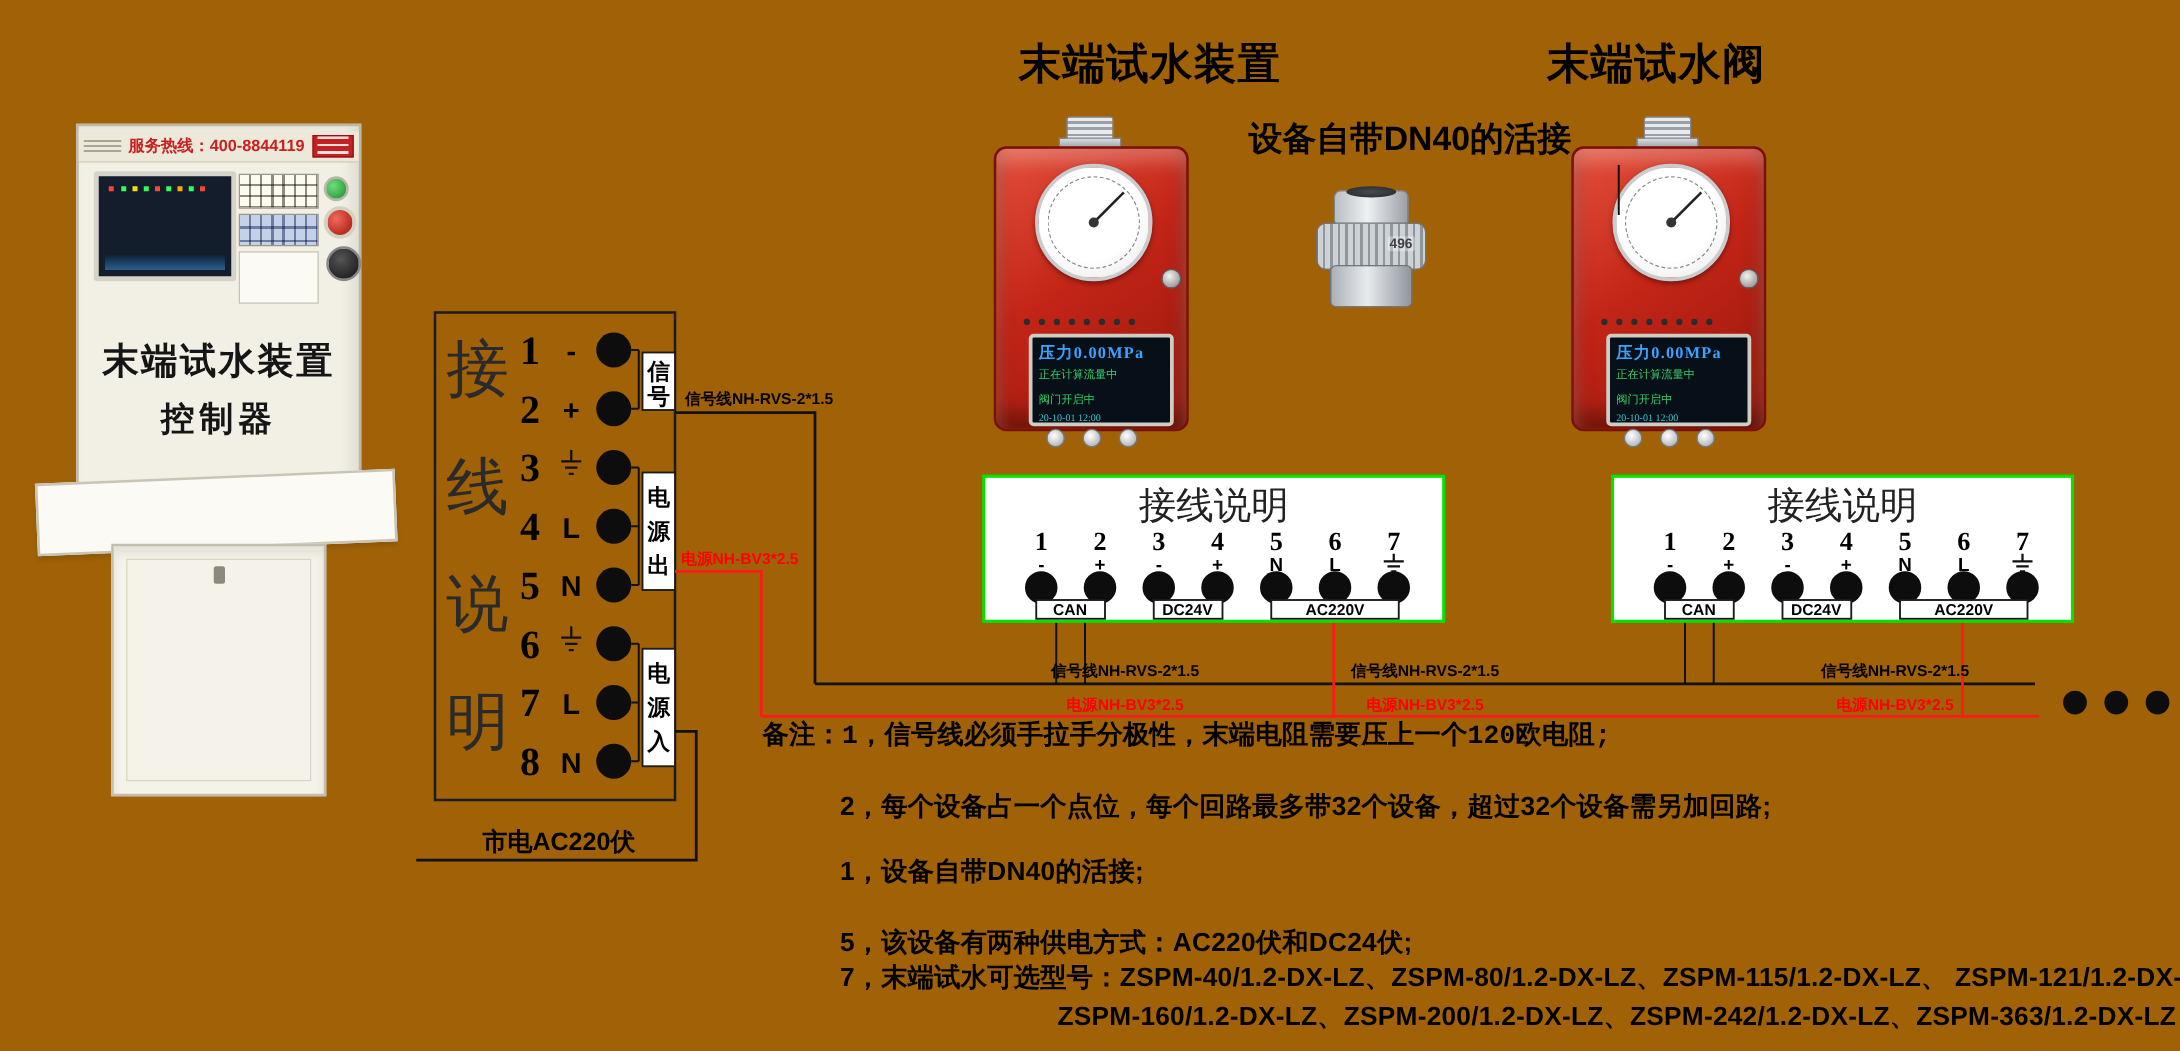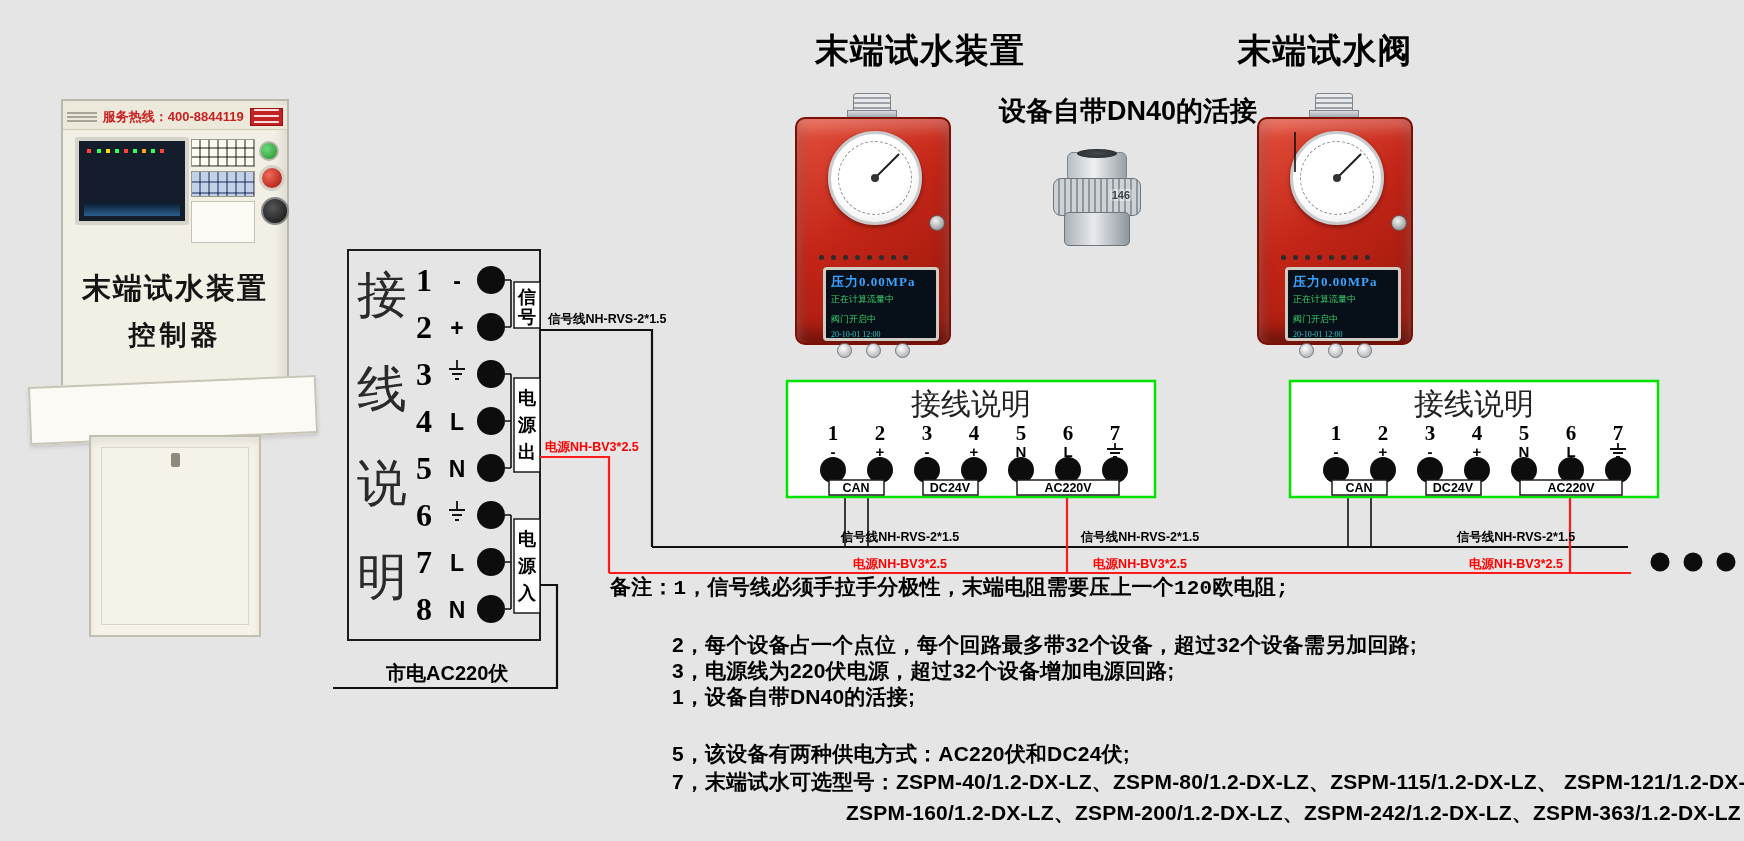--- a/index.html
+++ b/index.html
@@ -1,16 +1,16 @@
 <!DOCTYPE html>
 <html><head>
 <meta charset="utf-8">
 <style>
   html,body{margin:0;padding:0;background:#fff;}
-  .stage{position:relative;width:1744px;height:841px;background:#e5e5e5;overflow:hidden;
+  .stage{position:relative;width:1744px;height:841px;background:#a16207;overflow:hidden;
          font-family:"Liberation Sans",sans-serif;color:#111;}
   .abs{position:absolute;}
 
   
   .big-title{position:absolute;text-align:center;font-size:34px;font-weight:700;letter-spacing:1px;color:#000;}
   .mid-title{position:absolute;text-align:center;font-size:27px;font-weight:700;color:#000;}
 
   
   .cabinet{left:35px;top:95px;width:272px;height:545px;}
   .cab-body{position:absolute;left:26px;top:4px;width:224px;height:296px;background:#f2efe5;
@@ -175,21 +175,21 @@
           <i></i>
           <i></i>
           <i></i>
         </div>
     </div>
   </div>
 
   <div class="abs union">
     <div class="union-top"></div>
     <div class="union-mid">
-      <span class="union-mark">146</span>
+      <span class="union-mark">496</span>
     </div>
     <div class="union-bot"></div>
   </div>
 
   <div class="abs device" style="left:1257px;top:93px;">
     <div class="dev-nipple"></div>
     <div class="dev-collar"></div>
     <div class="dev-body">
       <div class="dev-gauge">
         <div class="needle"></div>
@@ -357,19 +357,18 @@
       <circle class="dot" cx="1660" cy="562" r="9.5"></circle>
       <circle class="dot" cx="1693" cy="562" r="9.5"></circle>
       <circle class="dot" cx="1726" cy="562" r="9.5"></circle>
     </g>
   </svg>
 
   <div class="note-line" style="left:610px;top:573px;font-family:Liberation Mono, monospace;">
     <span>备注：</span><span>1，信号线必须手拉手分极性，末端电阻需要压上一个120欧电阻;</span>
   </div>
   <div class="note-line" style="left:672px;top:631px;"><span>2，每个设备占一个点位，每个回路最多带32个设备，超过32个设备需另加回路;</span></div>
-  <div class="note-line" style="left:672px;top:657px;"><span>3，电源线为220伏电源，超过32个设备增加电源回路;</span></div>
   <div class="note-line" style="left:672px;top:683px;"><span>1，设备自带DN40的活接;</span></div>
   <div class="note-line" style="left:672px;top:740px;"><span>5，该设备有两种供电方式：AC220伏和DC24伏;</span></div>
   <div class="note-line" style="left:672px;top:768px;"><span>7，末端试水可选型号：ZSPM-40/1.2-DX-LZ、ZSPM-80/1.2-DX-LZ、ZSPM-115/1.2-DX-LZ、 ZSPM-121/1.2-DX-LZ、</span></div>
   <div class="note-line" style="left:846px;top:799px;"><span>ZSPM-160/1.2-DX-LZ、ZSPM-200/1.2-DX-LZ、ZSPM-242/1.2-DX-LZ、ZSPM-363/1.2-DX-LZ</span></div>
 
 </div>
 
 </body></html>

